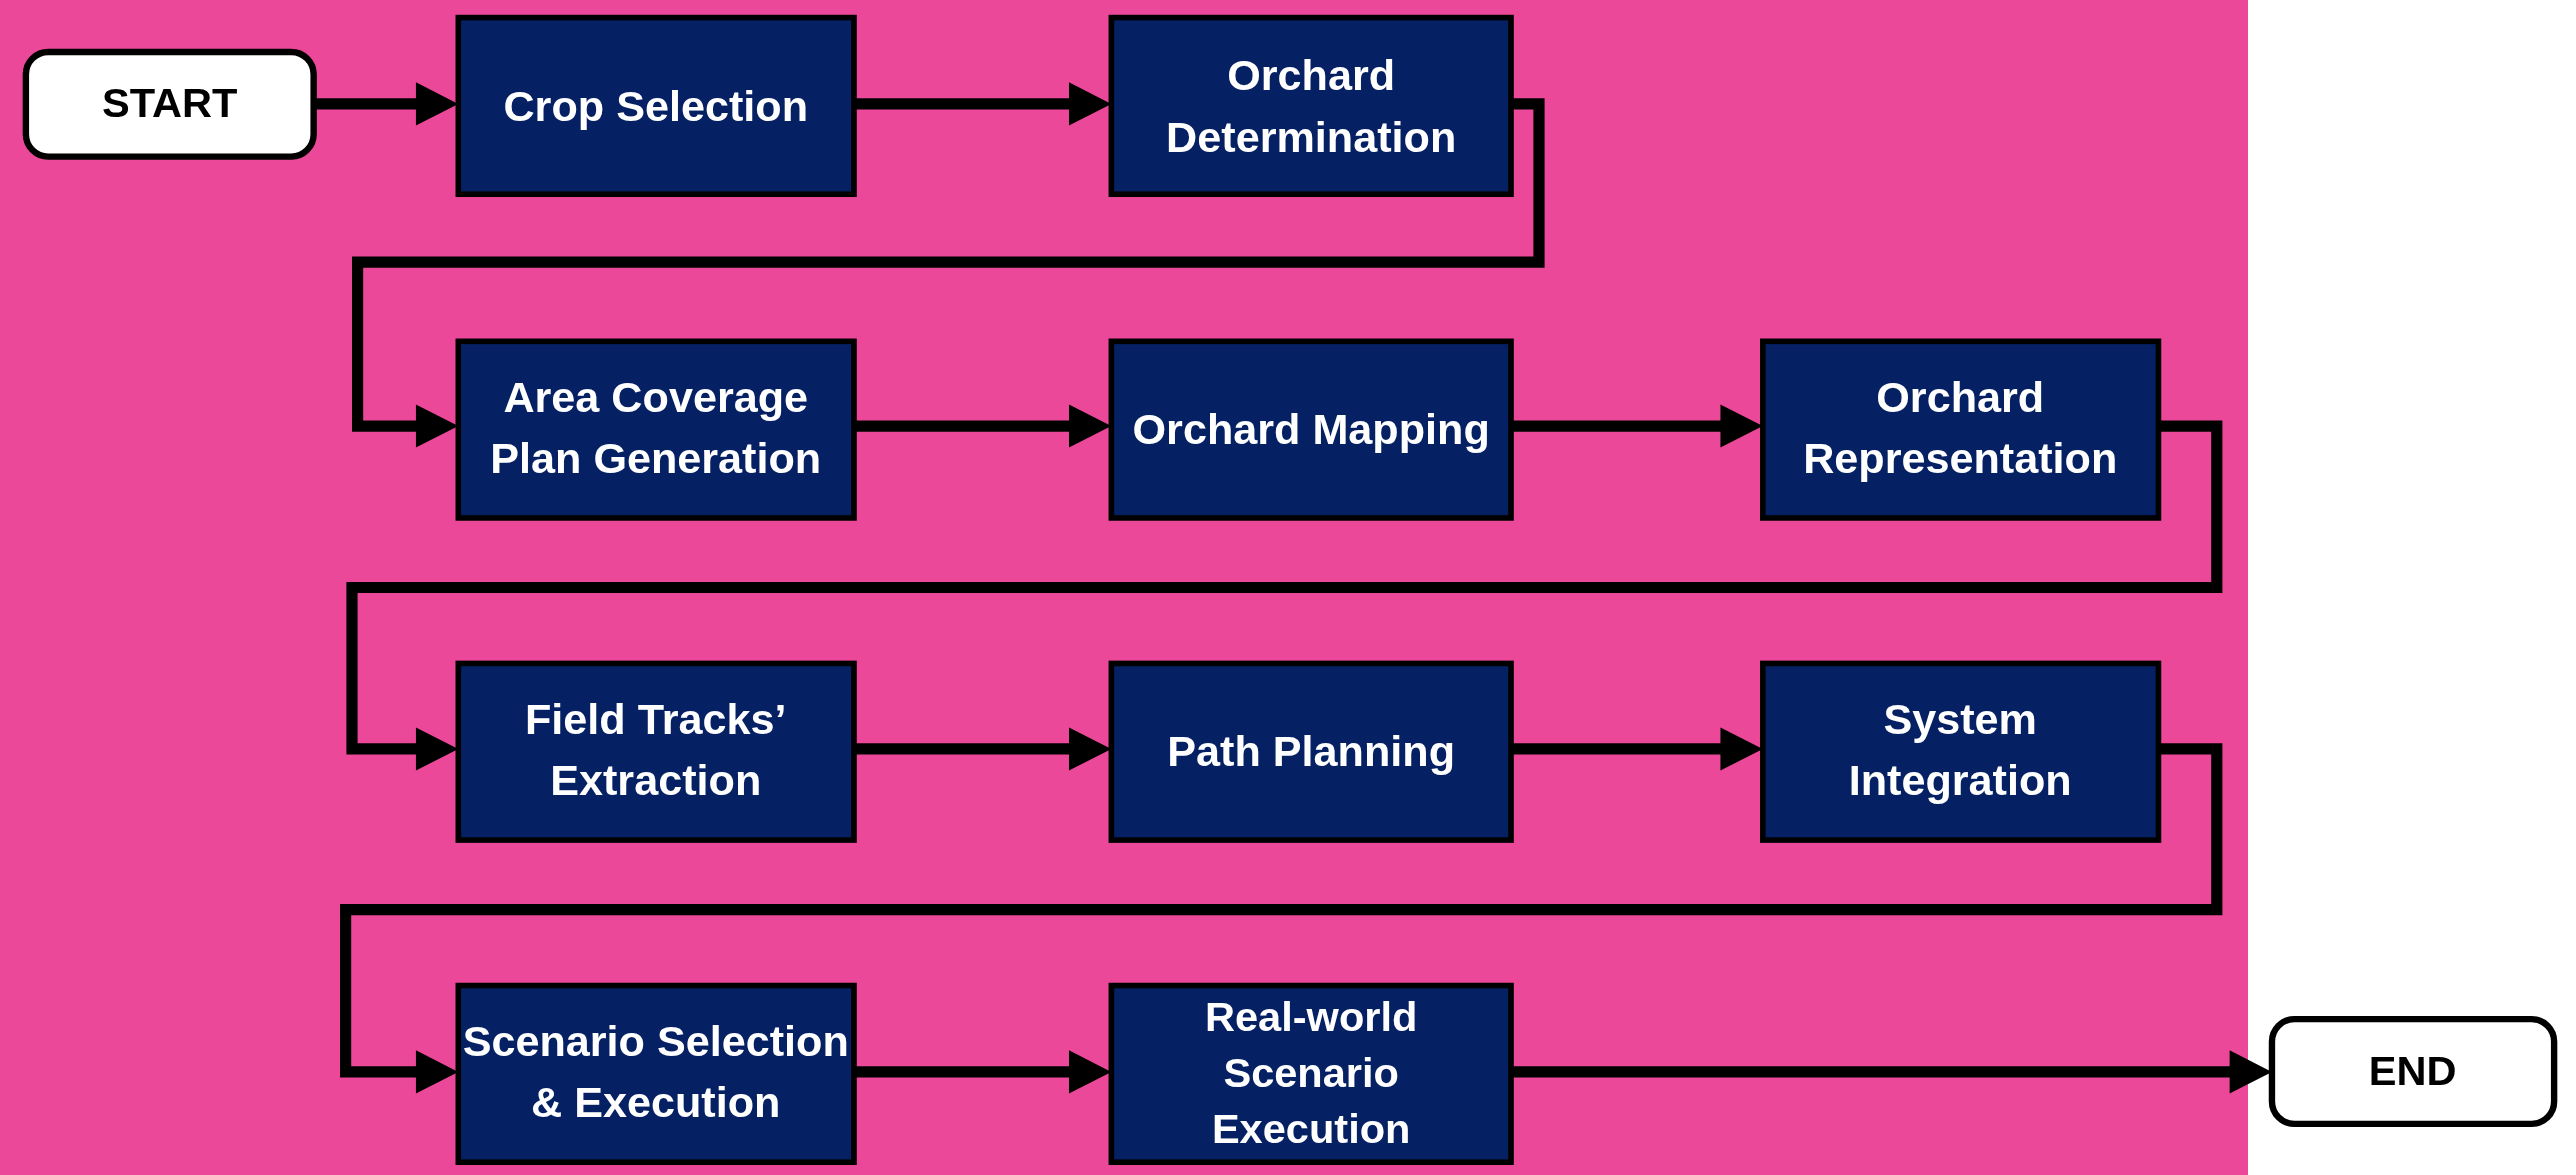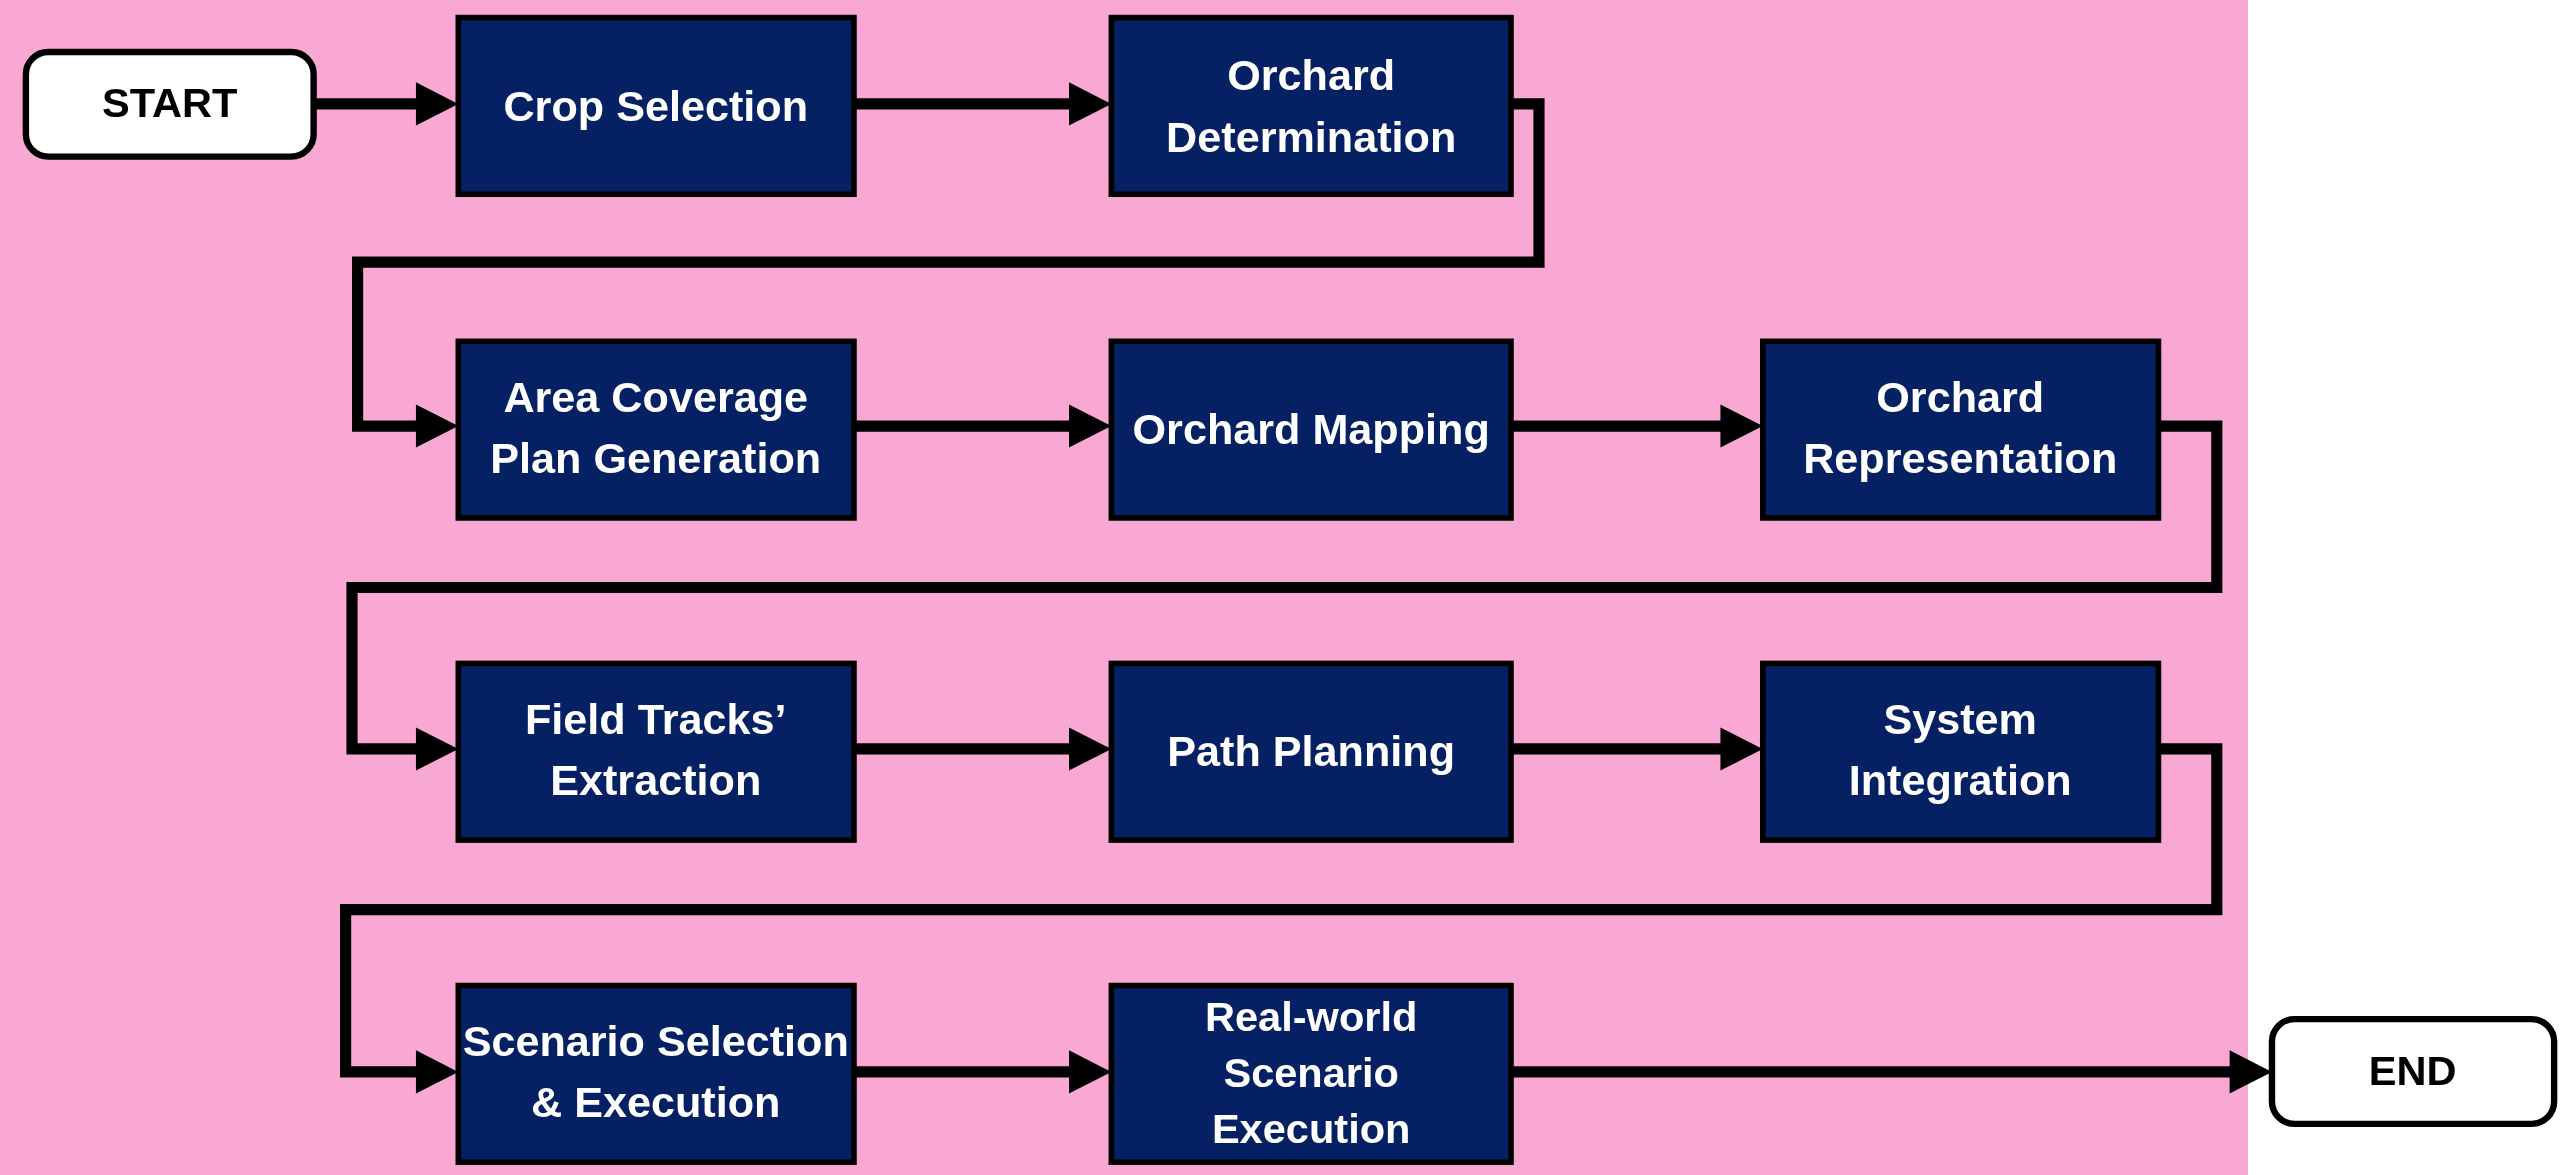--- a/index.html
+++ b/index.html
@@ -10,21 +10,21 @@
   body {
     width: 2576px;
     height: 1175px;
     font-family: "Liberation Sans", sans-serif;
     overflow: hidden;
   }
   #flow-root {
     position: relative;
     width: 2248px;
     height: 1175px;
-    background: #f9a8d4;
+    background: #ec4899;
   }
   svg#flow-svg {
     position: absolute;
     left: 0;
     top: 0;
     width: 2576px;
     height: 1175px;
     display: block;
   }
   .node-label {

